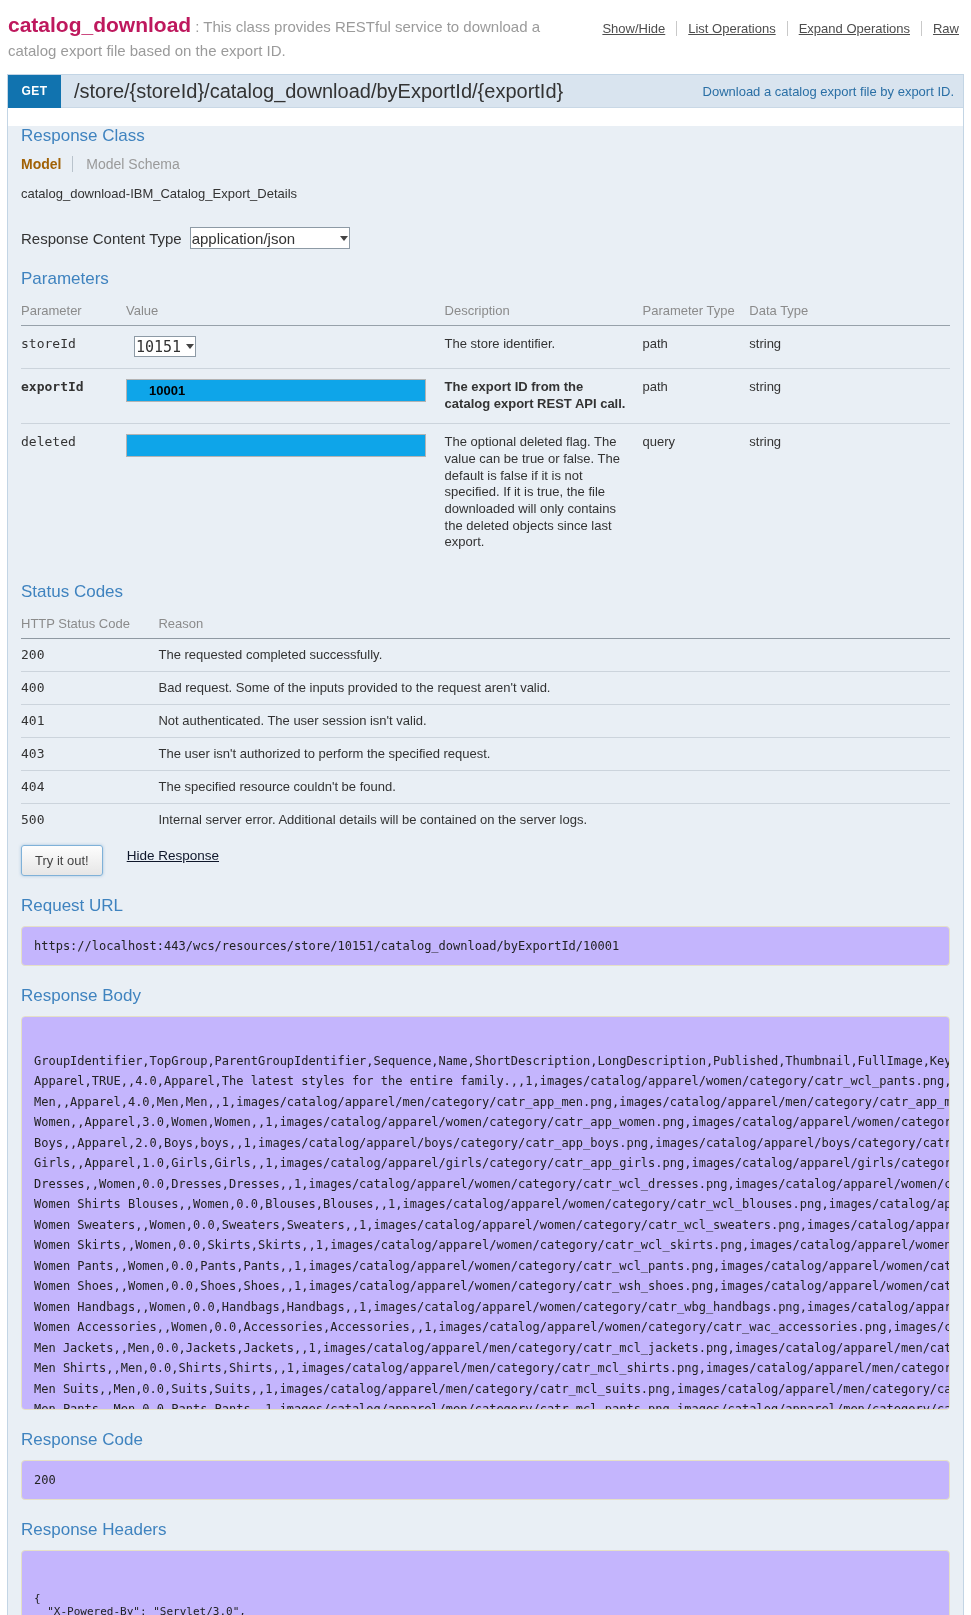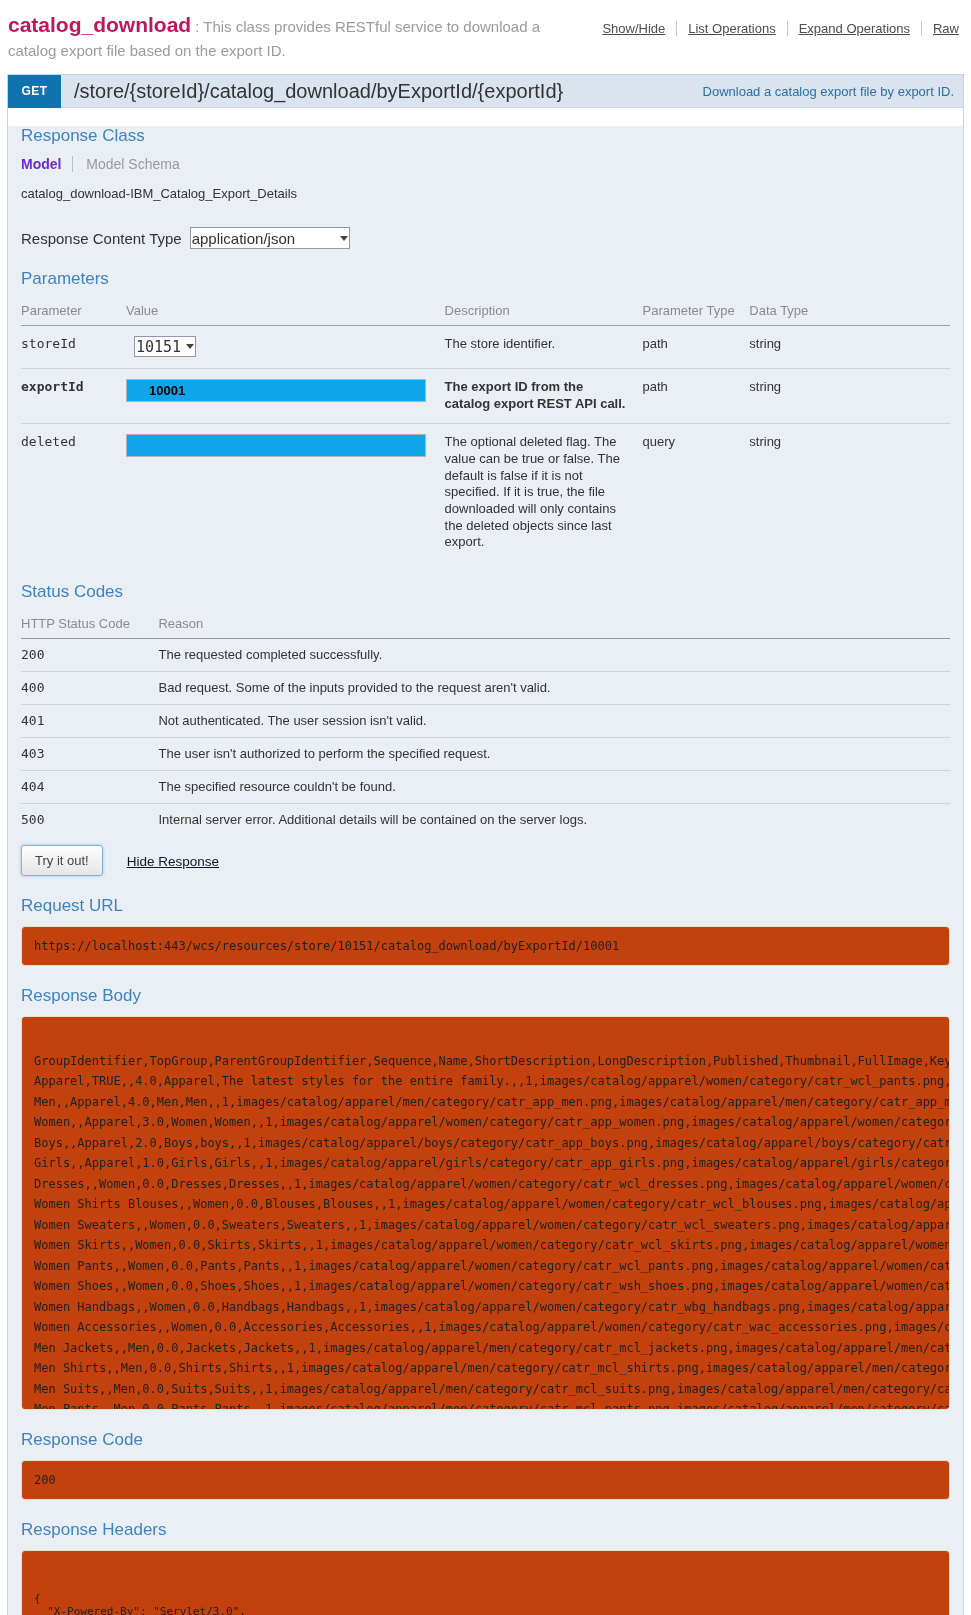--- a/index.html
+++ b/index.html
@@ -25,21 +25,21 @@
                   display:flex; align-items:center; justify-content:center; letter-spacing:.5px; cursor:pointer; }
   .endpoint-path { font-size:20px; color:#333; margin-left:13px; flex:1; cursor:pointer; }
   .endpoint-summary { font-size:13px; color:#2a6fa5; margin-right:9px; cursor:pointer; }
   .endpoint-content { background:#e9eff5; padding:0 13px 16px 13px; }
 
   .section-heading { color:#3f83bf; font-size:17px; font-weight:400; margin:20px 0 10px 0; }
   .section-heading:first-child { margin-top:18px; }
 
   
   .model-tabs { font-size:14px; margin-bottom:14px; }
-  .tab-model { color:#6d28d9; font-weight:600; padding-right:11px; border-right:1px solid #b9c3cc; cursor:pointer; }
+  .tab-model { color:#a16207; font-weight:600; padding-right:11px; border-right:1px solid #b9c3cc; cursor:pointer; }
   .tab-schema { color:#9a9a9a; padding-left:9px; cursor:pointer; }
   .model-name { font-size:13px; margin:0 0 26px 0; }
   .content-type-row { font-size:15px; display:flex; align-items:center; margin-bottom:10px; }
   .select-box { background:#fff; border:1px solid #8d9aa5; width:160px; height:22px; margin-left:8px;
                 display:flex; align-items:center; justify-content:space-between; padding:0 1px; font-size:15px; cursor:pointer; }
   .select-box.small { width:62px; height:21px; font-family:"DejaVu Sans Mono","Liberation Mono",monospace; }
   .arrow-down { width:0; height:0; border-left:4px solid transparent; border-right:4px solid transparent; border-top:5px solid #444; }
 
   
   table { width:100%; border-collapse:collapse; font-size:13px; }
@@ -50,28 +50,28 @@
   .bold { font-weight:bold; }
   .param-input { width:300px; height:23px; border:1px solid #b3b3b3; font-size:13px; padding:1px 22px;
                  font-family:"Liberation Sans",sans-serif; background:#0ea5e9; }
   .param-input.bold { font-weight:bold; }
   .desc-cell { padding-right:16px; line-height:1.28; }
 
   .status-table thead th { border-bottom:1px solid #8f99a2; }
   .status-table tbody td { padding:8px 8px 9px 0; }
 
   
-  .actions-row { display:flex; align-items:center; margin-top:9px; }
+  .actions-row { display:flex; align-items:flex-start; margin-top:9px; }
   .try-btn { font-family:"Liberation Sans",sans-serif; font-size:13px; color:#444;
              background:linear-gradient(#fdfdfd,#e6e6e6); border:1px solid #7fb1d8; border-radius:3px;
              padding:7px 13px; box-shadow:0 0 3px rgba(90,150,200,.5); cursor:pointer; }
   .hide-response { color:#0f172a; text-decoration:underline; font-size:13.5px; margin:3px 0 0 24px; cursor:pointer; }
 
   
-  .code-box { background:#c2410c; border:1px solid #e5e0c6; border-radius:4px; padding:12px 12px;
+  .code-box { background:#c4b5fd; border:1px solid #e5e0c6; border-radius:4px; padding:12px 12px;
               font-family:"DejaVu Sans Mono","Liberation Mono",monospace; font-size:12px; color:#222;
               white-space:pre; overflow:hidden; }
   .scroll-box { height:394px; overflow:scroll; padding:6px 0 0 12px; }
   .scroll-box pre { margin:0; min-width:1900px; min-height:2100px;
                     font:12px/20.5px "DejaVu Sans Mono","Liberation Mono",monospace; }
   .scroll-box::-webkit-scrollbar { width:17px; height:17px; }
   .scroll-box::-webkit-scrollbar-track { background:#f0f0f0; border:1px solid #e3e3e3; }
   .scroll-box::-webkit-scrollbar-thumb { background:linear-gradient(#d6d6d6,#c2c2c2); border:1px solid #a0a0a0; border-radius:2px; }
   .scroll-box::-webkit-scrollbar-button:single-button { display:block; width:17px; height:17px; background:#f5f5f5; border:1px solid #dcdcdc; }
   .scroll-box::-webkit-scrollbar-corner { background:#f0f0f0; }

